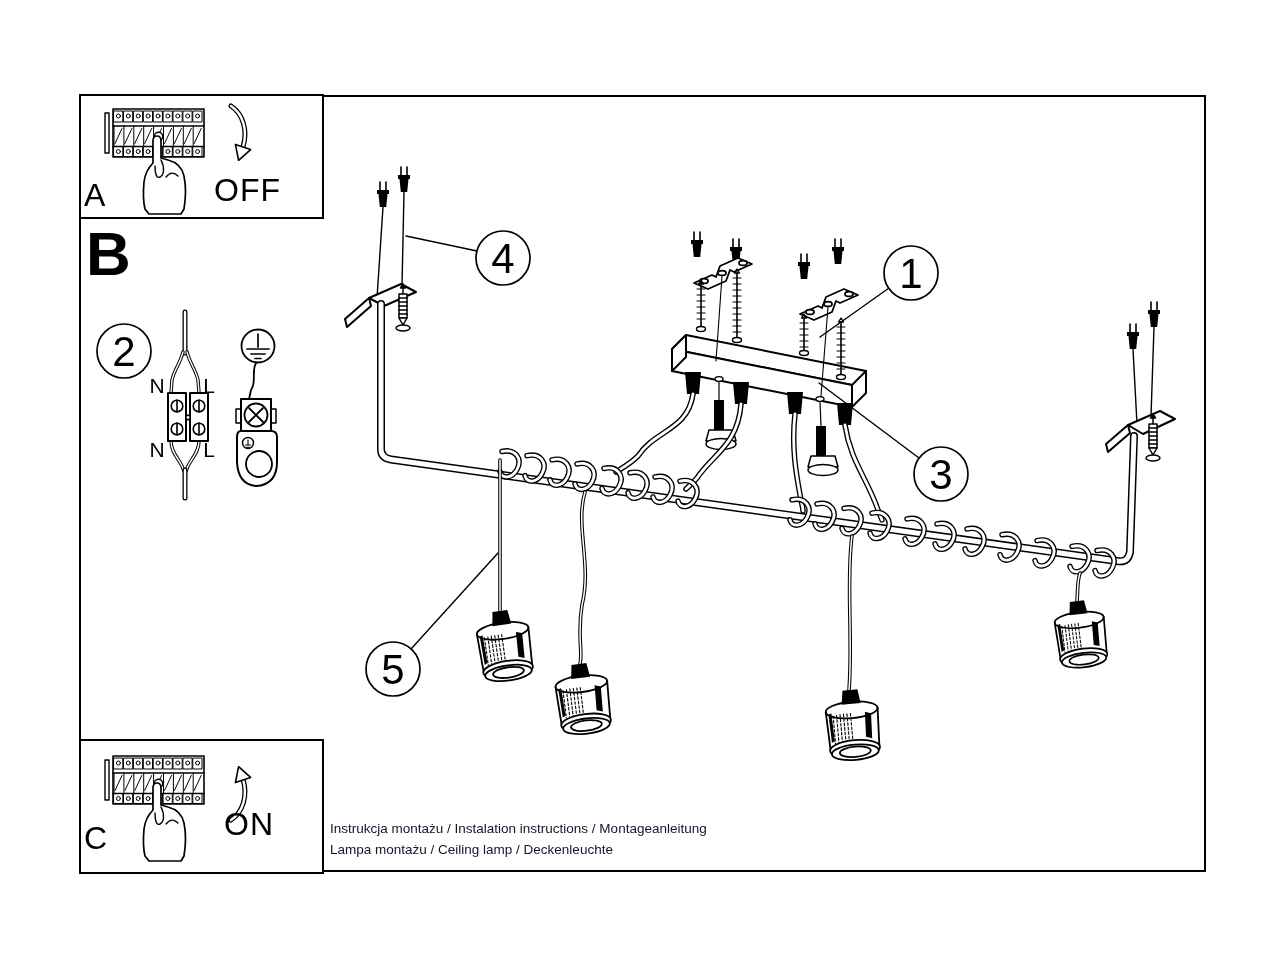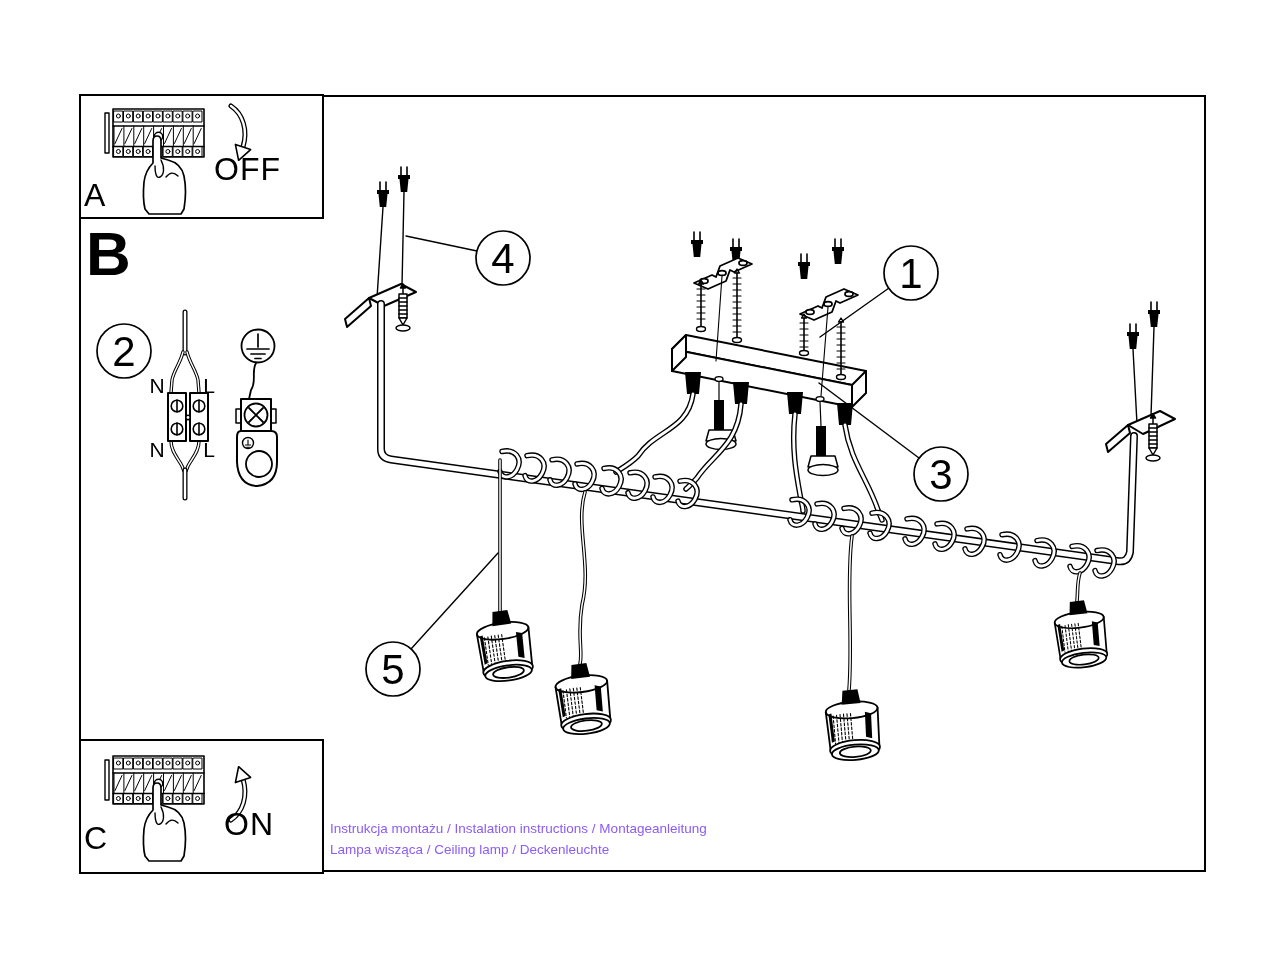--- a/index.html
+++ b/index.html
@@ -8,21 +8,21 @@
   .frame{position:absolute;border:2px solid #000;background:transparent;}
   .whitebox{position:absolute;border:2px solid #000;background:#fff;}
   svg.art{position:absolute;left:0;top:0;z-index:3;}
   .txt{position:absolute;z-index:4;white-space:nowrap;}
   .ctr{transform:translate(-50%,-50%);}
   .step-letter{font-size:32px;}
   .action{font-size:32px;letter-spacing:1px;}
   .bigB{font-size:62px;font-weight:bold;}
   .callout-num{font-size:42px;}
   .nl{font-size:21px;}
-  .footer-line{font-size:13.5px;color:#8b5cf6;}
+  .footer-line{font-size:13.5px;color:#0f172a;}
 </style>
 </head>
 <body>
 
 <div class="canvas">
 
   <div class="frame" style="left:79px;top:95px;width:1123px;height:773px;"></div>
 
   <div class="whitebox" style="left:79px;top:94px;width:241px;height:121px;z-index:2;"></div>
 
@@ -380,33 +380,33 @@
       <path d="M250.6,149.6 L235.4,144.4 L238.6,160.3 Z" fill="#fff" stroke-width="1.6"></path>
       <g id="arrowC">
           <path d="M231,820 C243,812 248,796 243,779" stroke="#000" stroke-width="5" fill="none" stroke-linecap="round" stroke-linejoin="round"></path>
           <path d="M231,820 C243,812 248,796 243,779" stroke="#fff" stroke-width="2.4" fill="none" stroke-linecap="round" stroke-linejoin="round"></path>
         </g>
       <path d="M250.6,777.4 L235.4,782.6 L238.6,766.7 Z" fill="#fff" stroke-width="1.6"></path>
     </g>
   </svg>
 
   <div class="txt step-letter" style="left:84px;top:177px;">A</div>
-  <div class="txt action" style="left:214px;top:151px;">OFF</div>
+  <div class="txt action" style="left:214px;top:172px;">OFF</div>
 
   <div class="txt bigB" style="left:86px;top:218px;">B</div>
   <div class="txt callout-num ctr" style="left:124px;top:352px;">2</div>
 
   <div class="txt nl ctr" style="left:157px;top:386px;">N</div>
   <div class="txt nl ctr" style="left:209px;top:386px;">L</div>
   <div class="txt nl ctr" style="left:157px;top:450px;">N</div>
   <div class="txt nl ctr" style="left:209px;top:450px;">L</div>
 
   <div class="txt step-letter" style="left:84px;top:820px;">C</div>
   <div class="txt action" style="left:224px;top:806px;">ON</div>
 
   <div class="txt callout-num ctr" style="left:503px;top:259px;">4</div>
   <div class="txt callout-num ctr" style="left:911px;top:274px;">1</div>
   <div class="txt callout-num ctr" style="left:941px;top:475px;">3</div>
   <div class="txt callout-num ctr" style="left:393px;top:670px;">5</div>
 
   <div class="txt footer-line" style="left:330px;top:821px;">Instrukcja montażu / Instalation instructions / Montageanleitung</div>
-  <div class="txt footer-line" style="left:330px;top:842px;">Lampa wisząca / Ceiling lamp / Deckenleuchte</div>
+  <div class="txt footer-line" style="left:330px;top:842px;">Lampa montażu / Ceiling lamp / Deckenleuchte</div>
 </div>
 
 </body></html>

